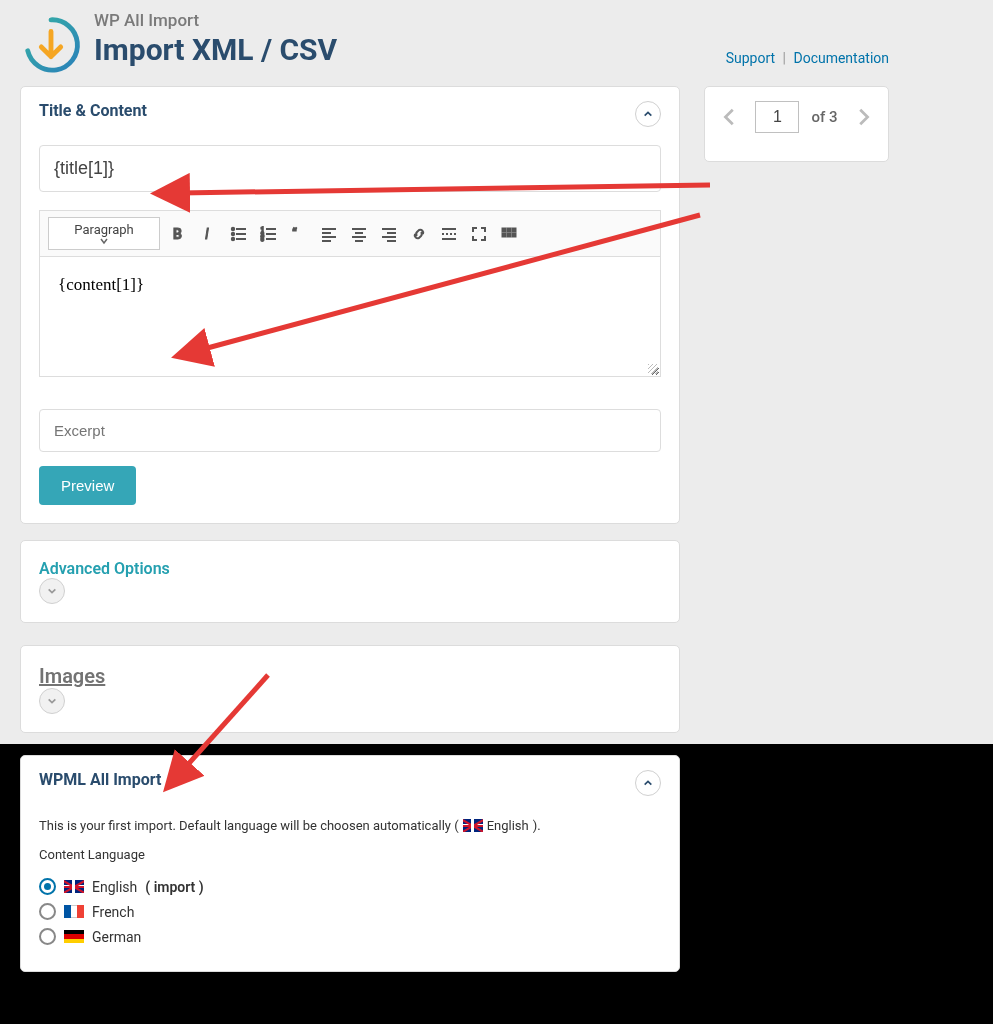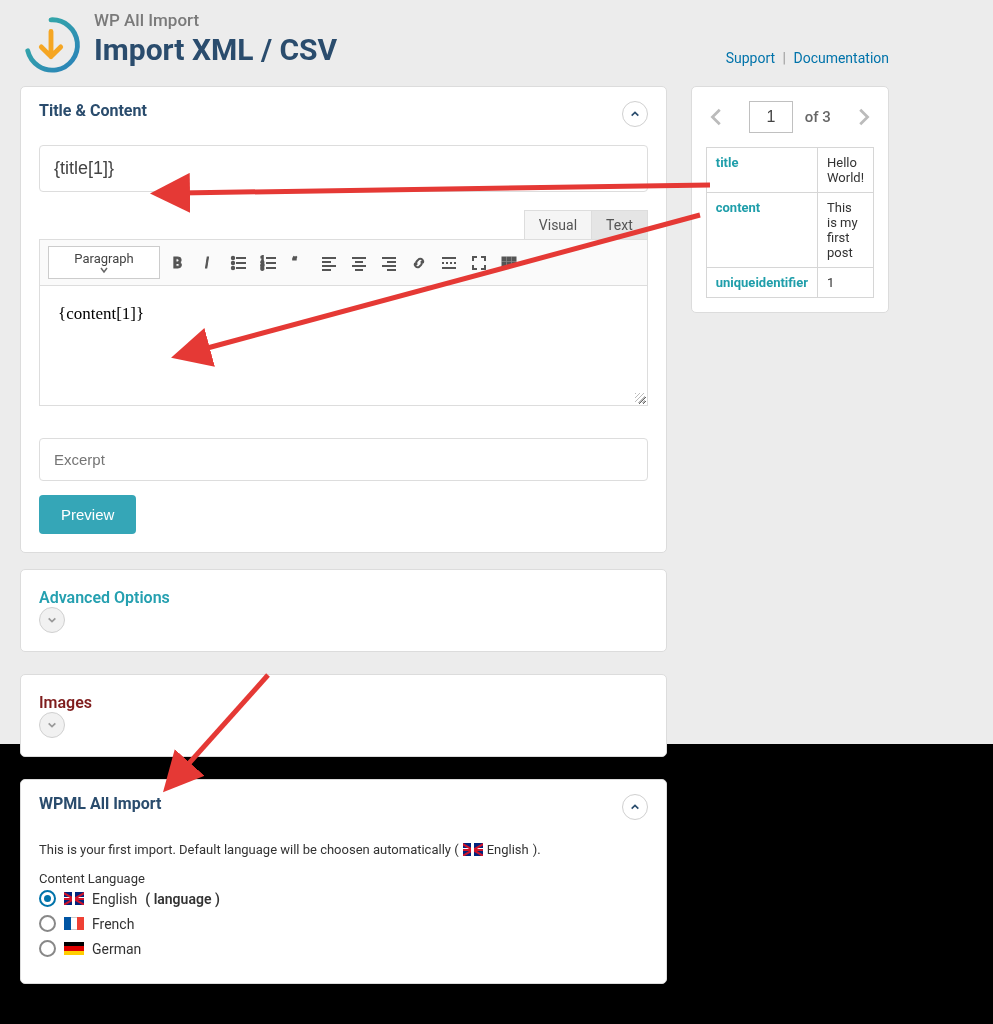--- a/index.html
+++ b/index.html
@@ -59,21 +59,21 @@
     margin-bottom: 22px;
   }
   .panel-header {
     display: flex;
     align-items: flex-start;
     padding: 14px 18px;
     cursor: pointer;
   }
   .panel-header.blue .panel-title { color: #2a4c6d; font-weight: 700; font-size: 16px; }
   .panel-header.teal .panel-title { color: #25a0b0; font-weight: 600; font-size: 16px; }
-  .panel-header.gray .panel-title { color: #7f1d1d; font-weight: 600; font-size: 16px; }
+  .panel-header.gray .panel-title { color: #737373; font-weight: 600; font-size: 20px; text-decoration: underline; }
   .panel-title { flex: 1; }
   .toggle-btn {
     width: 26px; height: 26px;
     border: 1px solid #d0d0d0;
     border-radius: 50%;
     display: flex; align-items: center; justify-content: center;
     background: #fff;
   }
   .toggle-btn.dim { background: #f1f1f1; }
   .chev { width: 10px; height: 10px; }
@@ -174,21 +174,21 @@
     width: 993px;
     top: 744px;
     height: 300px;
     background: #000;
     z-index: 0;
   }
   .main-col, .side-col { position: relative; z-index: 2; }
 
   
   .wpml-note { font-size: 13px; color: #333; margin: 4px 0 14px 0; display: flex; align-items: center; gap: 4px; flex-wrap: wrap; }
-  .wpml-subhead { font-size: 13px; color: #333; margin-bottom: 4px; }
+  .wpml-subhead { font-size: 13px; color: #333; margin-bottom: 16px; }
   .radio-row { display: flex; align-items: center; gap: 8px; margin-bottom: 8px; font-size: 14px; color: #333; }
   .radio {
     width: 17px; height: 17px; border: 2px solid #0073aa; border-radius: 50%;
     display: inline-flex; align-items: center; justify-content: center; flex-shrink: 0;
   }
   .radio.off { border-color: #888; }
   .radio .dot { width: 7px; height: 7px; border-radius: 50%; background: #0073aa; }
   .flag { width: 20px; height: 13px; display: inline-block; flex-shrink: 0; }
   .flag.uk { background: linear-gradient(#00247d,#00247d); position: relative; overflow: hidden; }
   .flag.uk::before, .flag.uk::after { content:""; position:absolute; background:#fff; }
@@ -290,24 +290,20 @@
           <div class="toggle-btn">
             <svg class="chev up" viewBox="0 0 12 12">
                 <path d="M2 4 L6 8 L10 4" fill="none" stroke="#2a4c6d" stroke-width="2"></path>
               </svg>
           </div>
         </div>
         <div class="panel-body">
           <input class="text-input" value="{title[1]}" style="">
 
           <div class="editor-wrap">
-            <div class="editor-tabs">
-              <div class="editor-tab">Visual</div>
-              <div class="editor-tab active">Text</div>
-            </div>
             <div class="toolbar">
               <div class="format-select">
                 <span>Paragraph</span>
                 <svg width="8" height="8" viewBox="0 0 8 8">
                     <path d="M1 2 L4 6 L7 2" fill="none" stroke="#666" stroke-width="1.5"></path>
                   </svg>
               </div>
               <div class="tb-row">
                 <span class="tb-icon">
                     <svg viewBox="0 0 18 18">
@@ -461,21 +457,21 @@
             <span class="radio">
                 <span class="dot"></span>
               </span>
             <span class="flag uk">
                 <span class="diag"></span>
                 <span class="diag2"></span>
                 <span class="cross-v"></span>
                 <span class="cross-h"></span>
               </span>
             <span>English</span>
-            <span style="font-weight:600">( language )</span>
+            <span style="font-weight:600">( import )</span>
           </div>
           <div class="radio-row">
             <span class="radio off"></span>
             <span class="flag fr">
                 <span class="b"></span>
                 <span class="w"></span>
                 <span class="r"></span>
               </span>
             <span>French</span>
           </div>
@@ -500,36 +496,20 @@
               <path d="M15 4 L7 12 L15 20" fill="none" stroke="#bbb" stroke-width="3"></path>
             </svg>
           <div class="nav-center">
             <input class="page-input" value="1" style="">
             <span class="page-total">of 3</span>
           </div>
           <svg class="nav-arrow" viewBox="0 0 24 24">
               <path d="M9 4 L17 12 L9 20" fill="none" stroke="#bbb" stroke-width="3"></path>
             </svg>
         </div>
-        <table class="data-table">
-          <tbody>
-              <tr>
-            <td class="key">title</td>
-            <td class="val">Hello World!</td>
-          </tr>
-          <tr>
-            <td class="key">content</td>
-            <td class="val">This is my first post</td>
-          </tr>
-          <tr>
-            <td class="key">uniqueidentifier</td>
-            <td class="val">1</td>
-          </tr>
-        </tbody>
-          </table>
       </div>
     </div>
   </div>
 
   <svg class="anno-svg">
     <defs>
       <marker id="arrowhead" markerWidth="8" markerHeight="8" refX="2" refY="4" orient="auto">
         <path d="M0 0 L8 4 L0 8 Z" fill="#e53935"></path>
       </marker>
     </defs>

